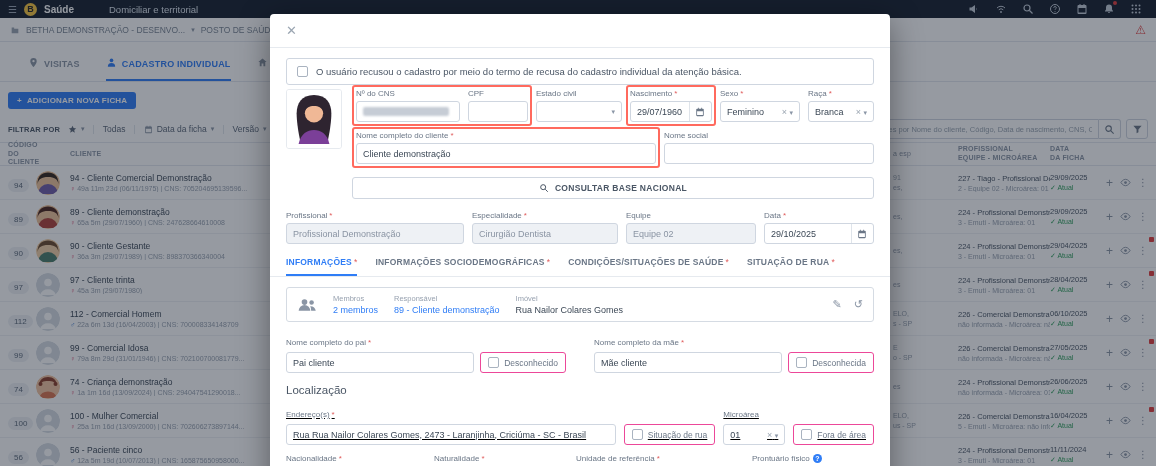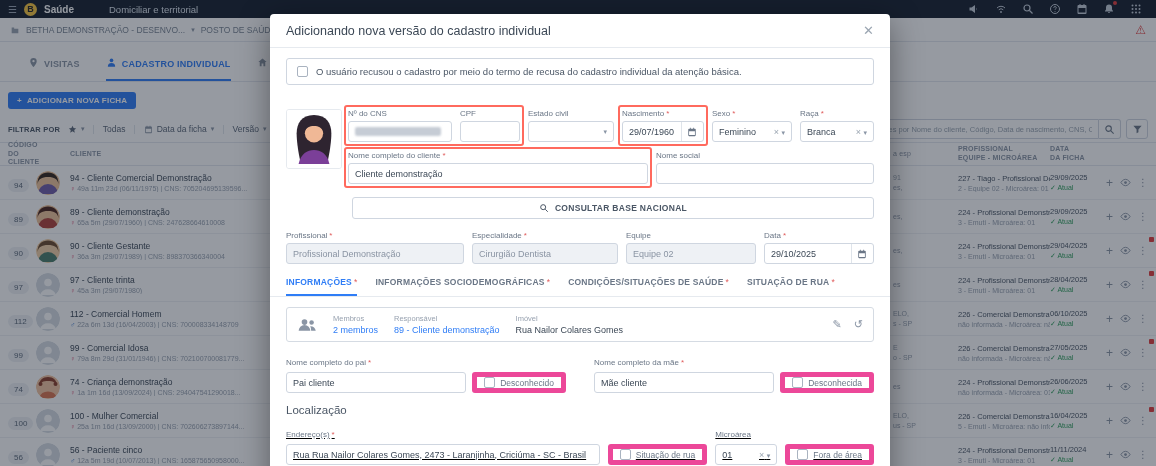--- a/index.html
+++ b/index.html
@@ -85,21 +85,21 @@
     border-radius:4px 4px 0 0; box-shadow:0 8px 32px rgba(0,0,0,.4); z-index:10; }
   .mhead { display:flex; justify-content:space-between; align-items:center; padding:9px 16px;
     border-bottom:1px solid #e6eaef; }
   .mtitle { font-size:12.5px; color:#3c4856; }
   .mclose { color:#9aa5b1; font-size:13px; cursor:pointer; }
 
   .refusal { margin:10px 16px 0; border:1px solid #cfd6e0; border-radius:3px; padding:7px 10px;
     font-size:9.5px; color:#4a5665; display:flex; gap:8px; align-items:center; }
   .cb { width:11px; height:11px; border:1px solid #a9b3c0; border-radius:2px; background:#fff; flex:none; cursor:pointer; }
 
-  .frow { display:flex; gap:6px; padding:0 16px; margin-top:24px; }
+  .frow { display:flex; gap:14px; padding:0 16px; margin-top:4px; }
   .mavatar { width:56px; height:60px; flex:none; border:1px solid #e6eaef; border-radius:3px; overflow:hidden; }
   .mavatar svg { width:100%; height:100%; display:block; }
   .fieldscol { flex:1; min-width:0; }
   .fline { display:flex; gap:8px; }
   .fline + .fline { margin-top:9px; }
   .fld { display:flex; flex-direction:column; gap:3px; min-width:0; }
   .flab { font-size:8px; color:#6a7686; white-space:nowrap; }
   .req::after { content:"*"; color:#e05c5c; margin-left:2px; }
   .inp, .sel, .dinp { height:21px; border:1px solid #cfd6e0; border-radius:3px; font-size:9px; color:#3c4856;
     display:flex; align-items:center; padding:0 6px; background:#fff; }
@@ -132,21 +132,21 @@
   .mcol .l { font-size:7.5px; color:#98a2b0; }
   .mcol .v { font-size:9px; color:#3c4856; margin-top:2px; }
   .mcol .v.link { color:#2f7df6; cursor:pointer; }
   .micons { margin-left:auto; display:flex; gap:12px; color:#8a95a5; font-size:11px; }
   .micons span { cursor:pointer; }
 
   .halves { display:flex; gap:28px; padding:0 16px; margin-top:9px; }
   .half { flex:1; min-width:0; }
   .inprow { display:flex; gap:6px; margin-top:3px; }
   .inprow .inp { flex:1; }
-  .chipcb { height:21px; border:5px solid #ec4899; border-radius:3px; display:flex; align-items:center; gap:5px;
+  .chipcb { height:21px; border:1px solid #ec4899; border-radius:3px; display:flex; align-items:center; gap:5px;
     padding:0 7px; font-size:8.5px; color:#6a7686; white-space:nowrap; cursor:pointer; flex:none; }
 
   .secthead { padding:0 16px; margin-top:11px; font-size:11.5px; color:#4a5665; }
   .locrow { display:flex; gap:8px; padding:0 16px; margin-top:7px; align-items:flex-end;text-decoration:underline; }
   .locrow .grow { flex:1; min-width:0; }
   .info-i { display:inline-flex; width:9px; height:9px; border-radius:50%; background:#2f7df6; color:#fff;
     font-size:7px; align-items:center; justify-content:center; margin-left:3px; font-weight:bold; }
 </style>
 </head>
 <body>
@@ -642,21 +642,20 @@
       <span class="act kebab">⋮</span>
     </div>
     </div>
     </div>
 </div>
 
 <div class="overlay"></div>
 
 <div class="modal">
   <div class="mhead">
-    <span class="mtitle">Adicionando nova versão do cadastro individual</span>
     <span class="mclose">✕</span>
   </div>
 
   <div class="refusal">
     <span class="cb"></span>
     <span>O usuário recusou o cadastro por meio do termo de recusa do cadastro individual da atenção básica.</span>
   </div>
 
   <div class="frow">
     <div class="mavatar">

